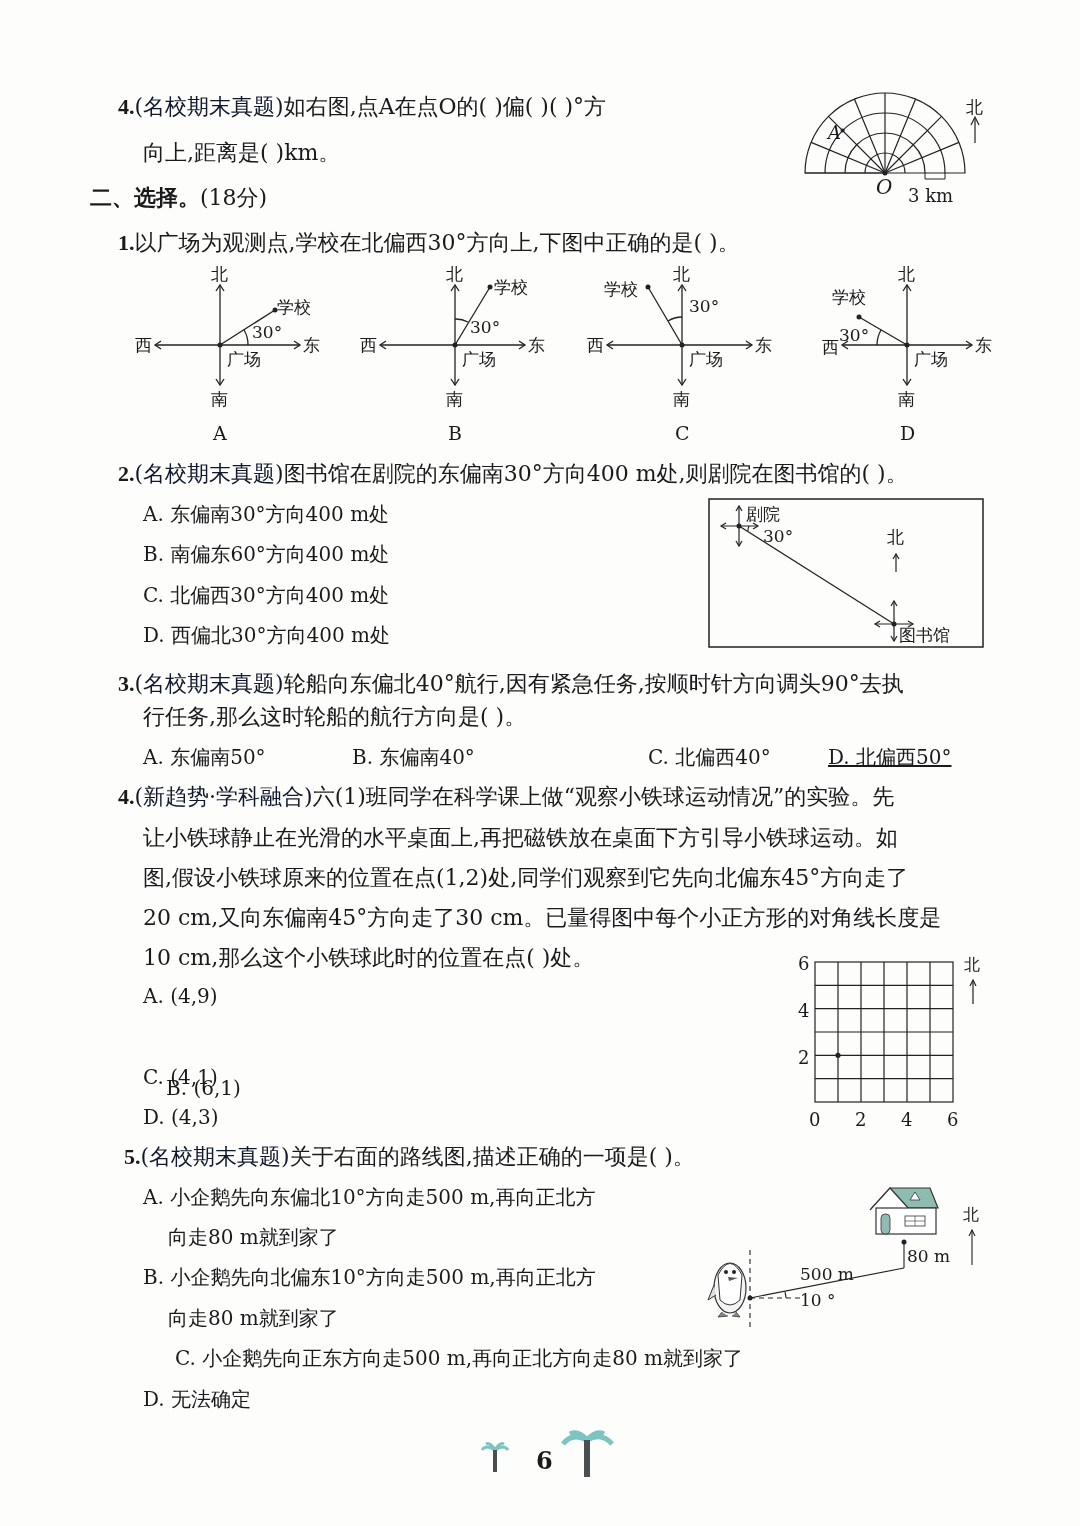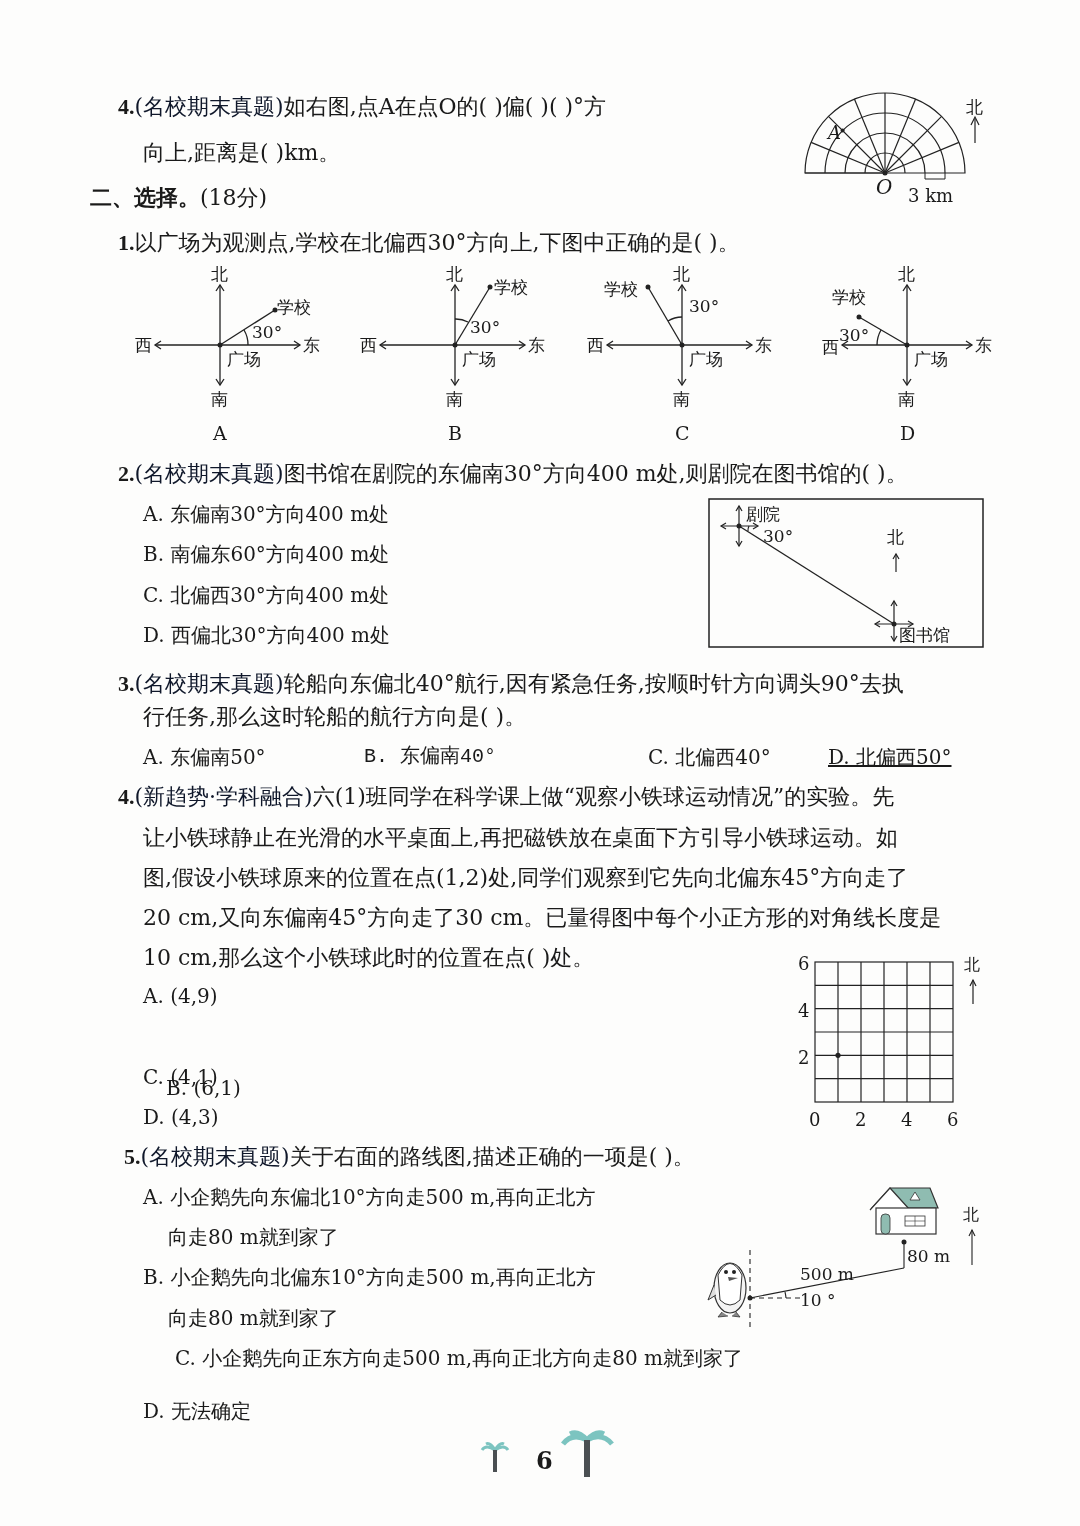--- a/index.html
+++ b/index.html
@@ -181,21 +181,21 @@
   <text x="55" y="44" font-size="17">30°</text>
   <text x="179" y="45" font-size="17">北</text>
   <text x="191" y="143" font-size="17">图书馆</text>
 </svg>
 
 <div class="line" style="left:118px; top:661px;margin-top:8px;">
   <span class="qnum">3.</span><span class="tag">(名校期末真题)</span><span>轮船向东偏北40°航行,因有紧急任务,按顺时针方向调头90°去执</span>
 </div>
 <div class="line" style="left:143px; top:702px;">行任务,那么这时轮船的航行方向是(      )。</div>
 <div class="opt" style="left:143px; top:742px;">A. 东偏南50°</div>
-<div class="opt" style="left:364px; top:742px;font-family:Liberation Mono, monospace;">B. 东偏南40°</div>
+<div class="opt" style="left:352px; top:742px;">B. 东偏南40°</div>
 <div class="opt" style="left:600px; top:742px;margin-left:48px;">C. 北偏西40°</div>
 <div class="opt" style="left:828px; top:742px;text-decoration:underline;">D. 北偏西50°</div>
 
 <div class="line" style="left:118px; top:782px;">
   <span class="qnum">4.</span><span class="tag">(新趋势·学科融合)</span><span>六(1)班同学在科学课上做“观察小铁球运动情况”的实验。先</span>
 </div>
 <div class="line" style="left:143px; top:823px;">让小铁球静止在光滑的水平桌面上,再把磁铁放在桌面下方引导小铁球运动。如</div>
 <div class="line" style="left:143px; top:863px;">图,假设小铁球原来的位置在点(1,2)处,同学们观察到它先向北偏东45°方向走了</div>
 <div class="line" style="left:143px; top:903px;">20 cm,又向东偏南45°方向走了30 cm。已量得图中每个小正方形的对角线长度是</div>
 <div class="line" style="left:143px; top:943px;">10 cm,那么这个小铁球此时的位置在点(      )处。</div>
@@ -232,21 +232,21 @@
 </svg>
 
 <div class="line" style="left:124px; top:1142px;">
   <span class="qnum">5.</span><span class="tag">(名校期末真题)</span><span>关于右面的路线图,描述正确的一项是(      )。</span>
 </div>
 <div class="opt" style="left:143px; top:1182px;">A. 小企鹅先向东偏北10°方向走500 m,再向正北方</div>
 <div class="opt" style="left:168px; top:1222px;">向走80 m就到家了</div>
 <div class="opt" style="left:143px; top:1262px;">B. 小企鹅先向北偏东10°方向走500 m,再向正北方</div>
 <div class="opt" style="left:168px; top:1303px;">向走80 m就到家了</div>
 <div class="opt" style="left:143px; top:1343px;margin-left:32px;">C. 小企鹅先向正东方向走500 m,再向正北方向走80 m就到家了</div>
-<div class="opt" style="left:143px; top:1384px;margin-top:12px;">D. 无法确定</div>
+<div class="opt" style="left:143px; top:1384px;">D. 无法确定</div>
 
 <svg style="left:700px; top:1180px;" width="300" height="160" viewBox="0 0 300 160">
 
   <g>
     <ellipse cx="30" cy="108" rx="16" ry="25" fill="#f4f4f4" stroke="#333" stroke-width="1.2"></ellipse>
     <path d="M 18 95 Q 30 72 42 95 L 40 120 Q 30 130 20 120 Z" fill="#ffffff" stroke="#333" stroke-width="1"></path>
     <circle cx="26" cy="92" r="2" fill="#222"></circle>
       <circle cx="34" cy="92" r="2" fill="#222"></circle>
     <path d="M 28 97 L 38 98 L 29 101 Z" fill="#555"></path>
     <path d="M 14 105 L 8 120 L 16 115" fill="#ddd" stroke="#333" stroke-width="1"></path>

